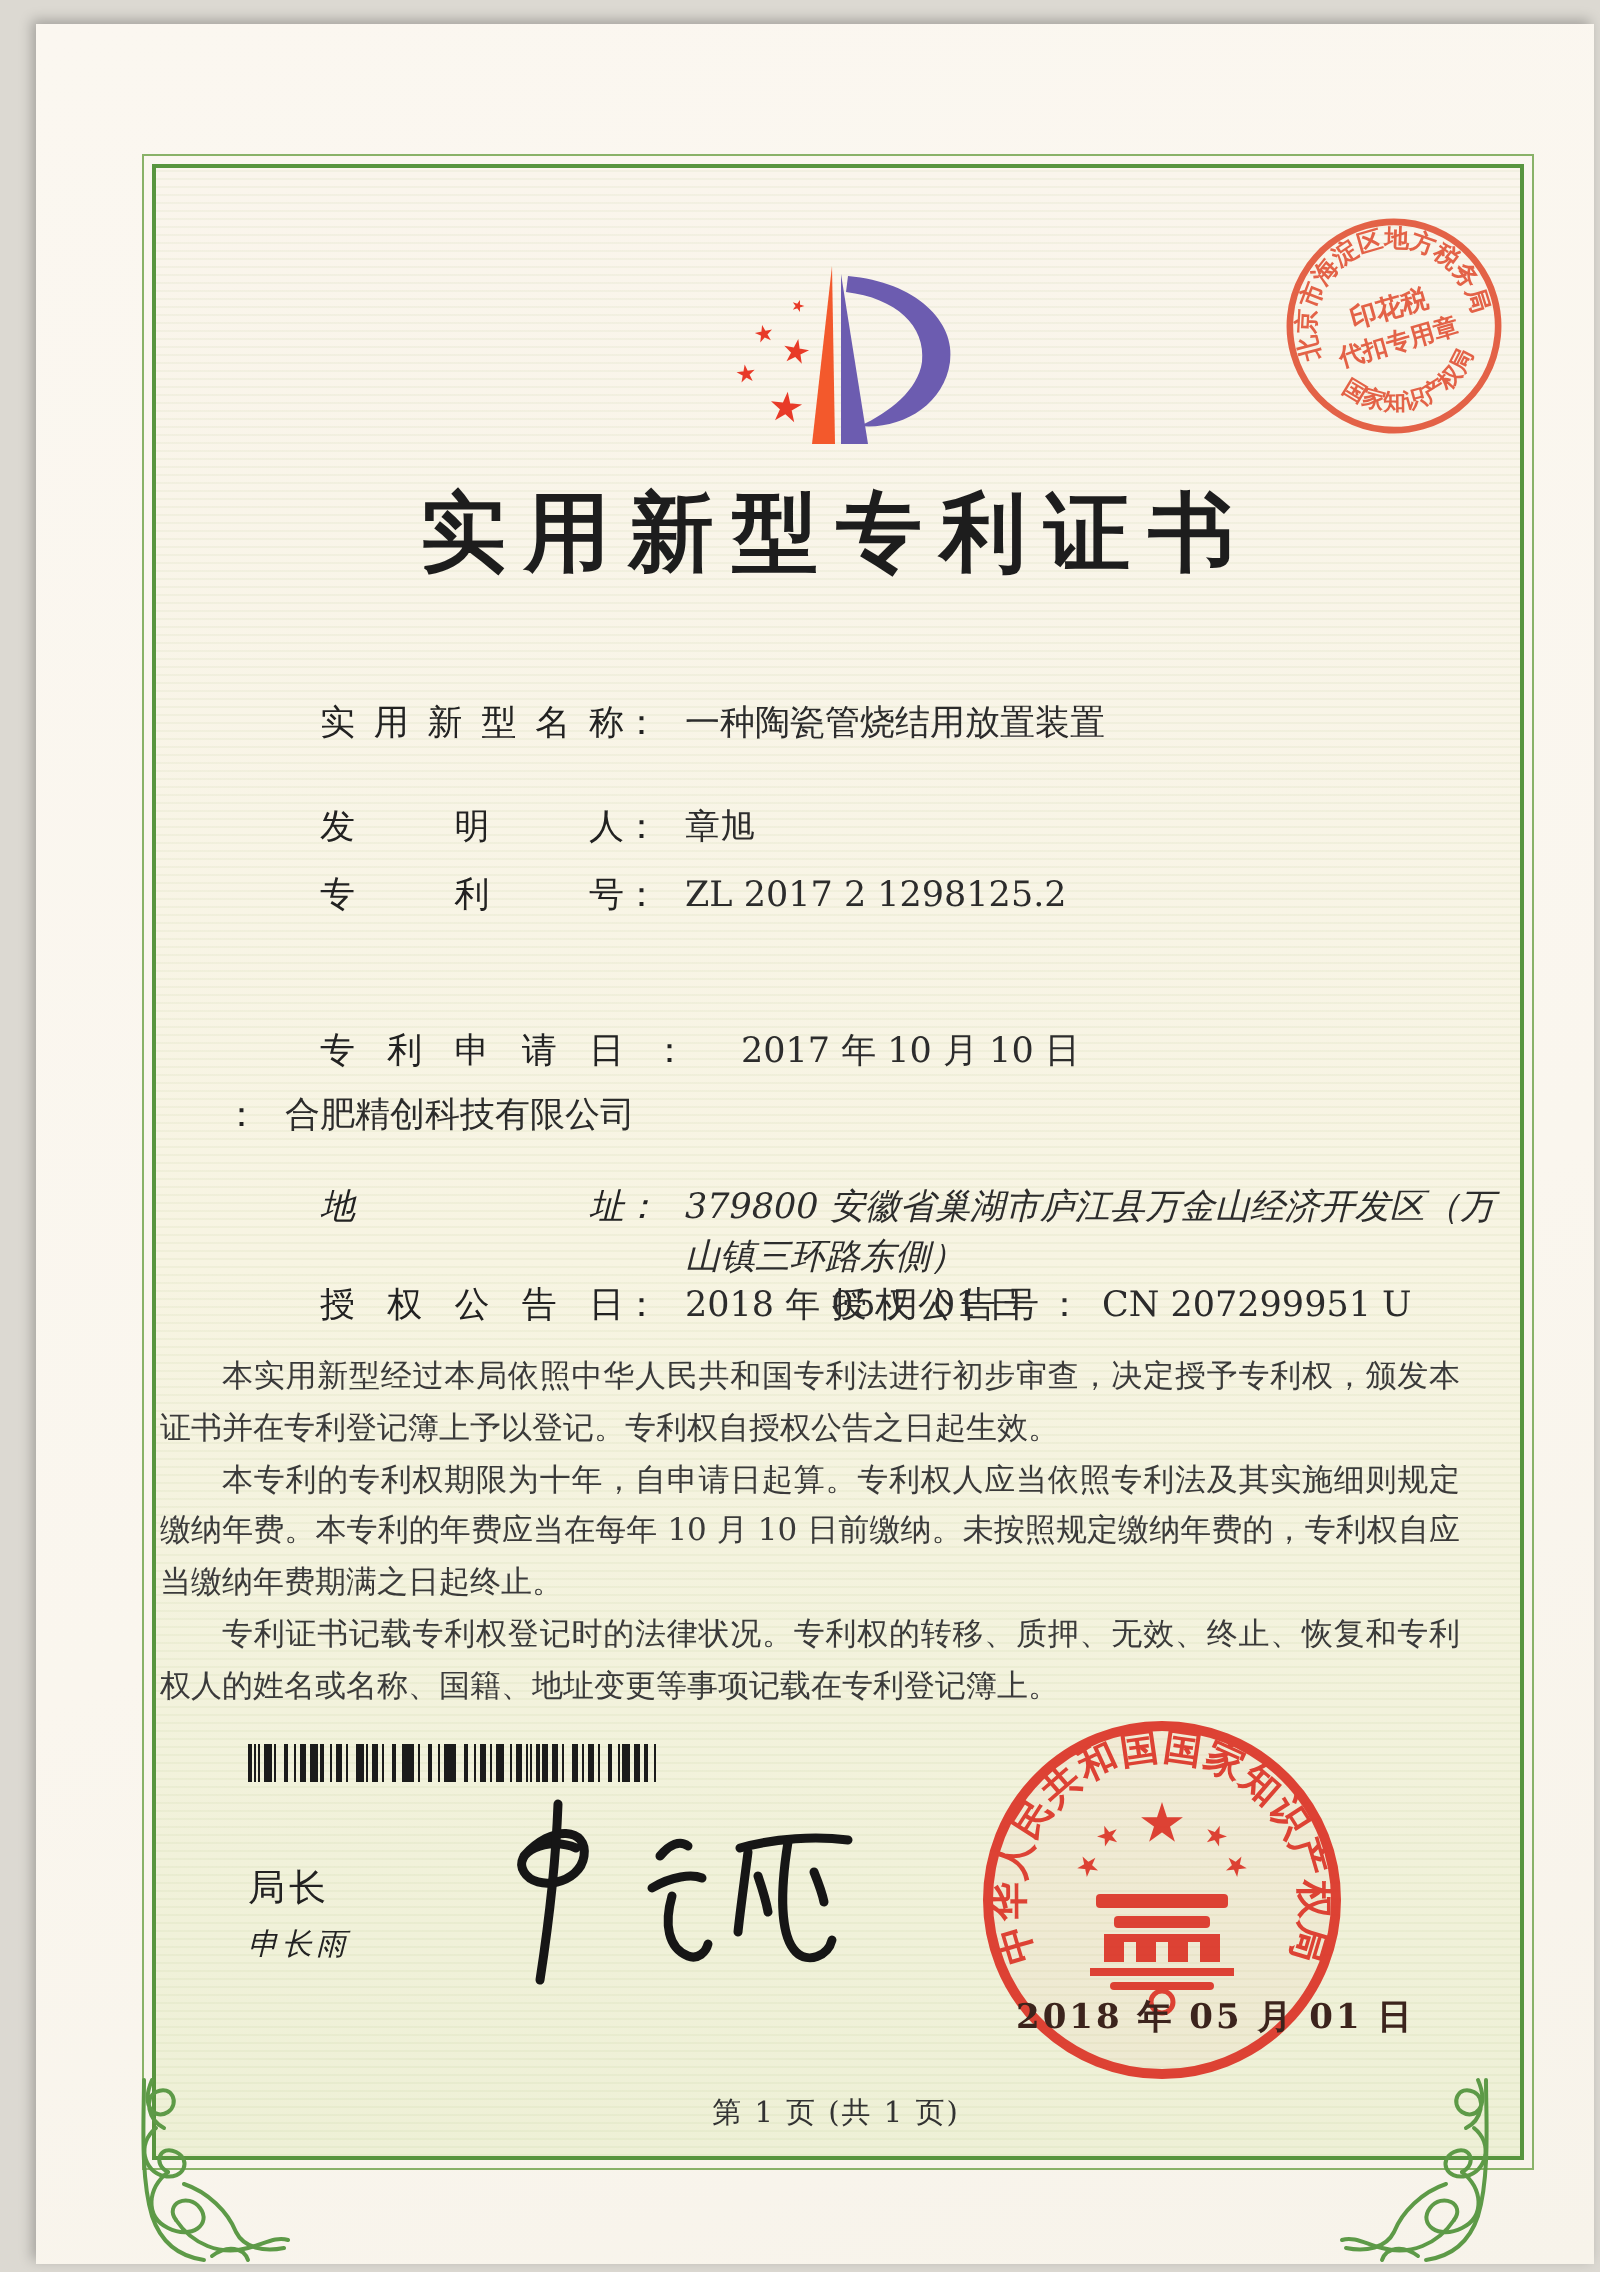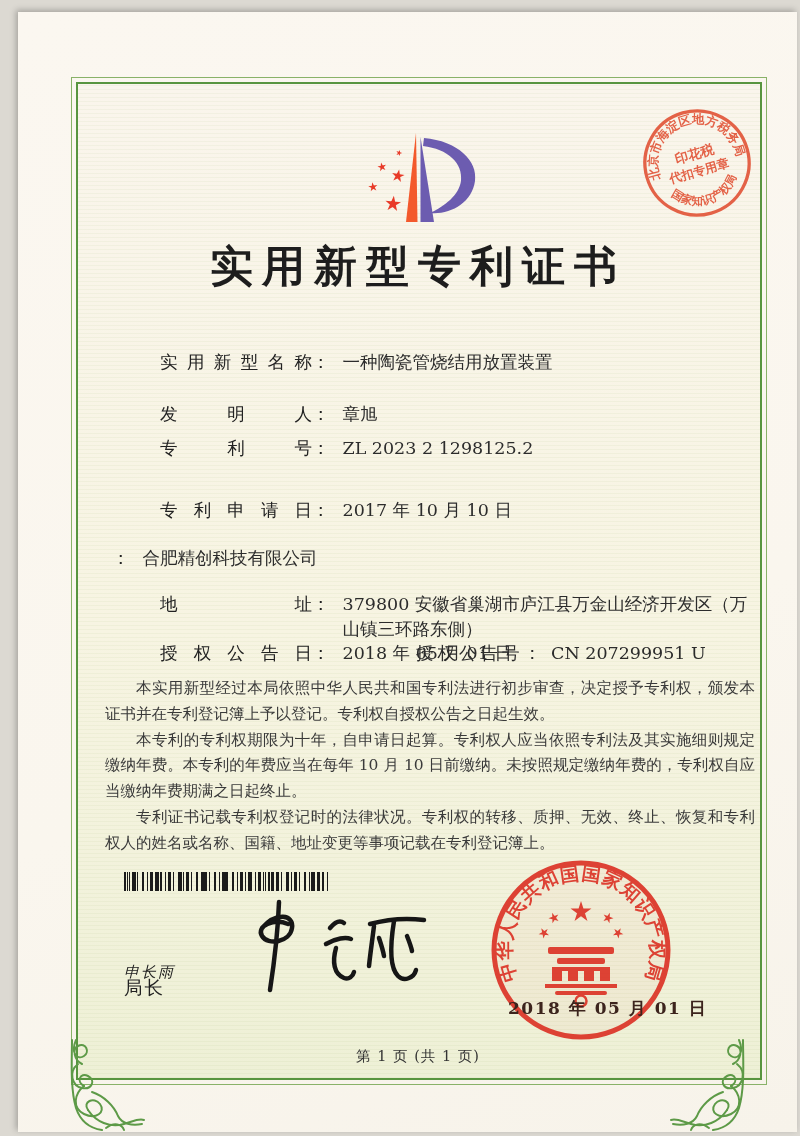--- a/index.html
+++ b/index.html
@@ -39,37 +39,37 @@
   }
   .fields{position:absolute;left:94px;top:0;width:640px;}
   .field-row{position:absolute;display:flex;align-items:flex-start;font-size:17.5px;line-height:25px;}
   .field-label{
     display:inline-block;width:152px;text-align:justify;text-align-last:justify;
     color:#222;flex:0 0 152px;margin-left:48px;
   }
   .field-colon{flex:0 0 auto;color:#222;}
   .field-value{margin-left:13px;color:#2c2c2c;max-width:452px;}
   .row-name{top:338px;} .row-inventor{top:390px;} .row-patno{top:424px;}
-  .row-appdate{top:486px;} .row-patentee{top:534px;} .row-address{top:580px;}
+  .row-appdate{top:502px;gap:14px;} .row-patentee{top:534px;} .row-address{top:580px;font-style:italic;}
   .row-authdate{top:629px;}
   .auth-right{position:absolute;left:362px;top:629px;display:flex;font-size:17.5px;line-height:25px;}
   .auth-right .rlabel{letter-spacing:4px;padding-left:36px;}
   .auth-right .rvalue{margin-left:10px;}
   .paragraphs{
-    position:absolute;left:87px;top:664px;width:650px;
+    position:absolute;left:62px;top:664px;width:650px;
     font-size:15.5px;line-height:25.8px;text-align:justify;color:#3a3a3a;
   }
   .paragraphs p{margin:0;text-indent:2em;}
   .barcode{
     position:absolute;left:106px;top:860px;width:206px;height:19px;
     background:
       repeating-linear-gradient(90deg,#1b1b1b 0 2px,rgba(0,0,0,0) 2px 5px,#1b1b1b 5px 6px,rgba(0,0,0,0) 6px 8px,#1b1b1b 8px 11px,rgba(0,0,0,0) 11px 13px,#1b1b1b 13px 14px,rgba(0,0,0,0) 14px 18px),
       repeating-linear-gradient(90deg,rgba(0,0,0,0) 0 3px,#1b1b1b 3px 4px,rgba(0,0,0,0) 4px 9px,#1b1b1b 9px 12px,rgba(0,0,0,0) 12px 23px);
   }
-  .director-title{position:absolute;left:106px;top:919px;font-size:18.5px;letter-spacing:2px;color:#222;margin-top:44px;}
+  .director-title{position:absolute;left:106px;top:919px;font-size:18.5px;letter-spacing:2px;color:#222;}
   .director-name{position:absolute;left:106px;top:951px;font-size:15px;letter-spacing:2px;color:#222;font-style:italic;}
   .signature{position:absolute;left:214px;top:882px;width:210px;height:108px;}
   .main-seal{position:absolute;left:468px;top:843px;width:190px;height:190px;opacity:.93;}
   .seal-date{
     position:absolute;left:490px;top:985px;font-size:17px;color:#3c241d;
     letter-spacing:1.5px;font-weight:600;z-index:4;
   }
   .footer{
     position:absolute;left:0;top:1035px;width:800px;text-align:center;
     font-size:14.5px;color:#333;letter-spacing:1px;
@@ -146,21 +146,21 @@
       <span class="field-value">一种陶瓷管烧结用放置装置</span>
     </div>
     <div class="field-row row-inventor">
       <span class="field-label">发明人</span>
         <span class="field-colon">：</span>
       <span class="field-value">章旭</span>
     </div>
     <div class="field-row row-patno">
       <span class="field-label">专利号</span>
         <span class="field-colon">：</span>
-      <span class="field-value">ZL 2023 2 1298125.2</span>
+      <span class="field-value">ZL 2017 2 1298125.2</span>
     </div>
     <div class="field-row row-appdate">
       <span class="field-label">专利申请日</span>
         <span class="field-colon">：</span>
       <span class="field-value">2017 年 10 月 10 日</span>
     </div>
     <div class="field-row row-patentee">
         <span class="field-colon">：</span>
       <span class="field-value">合肥精创科技有限公司</span>
     </div>

